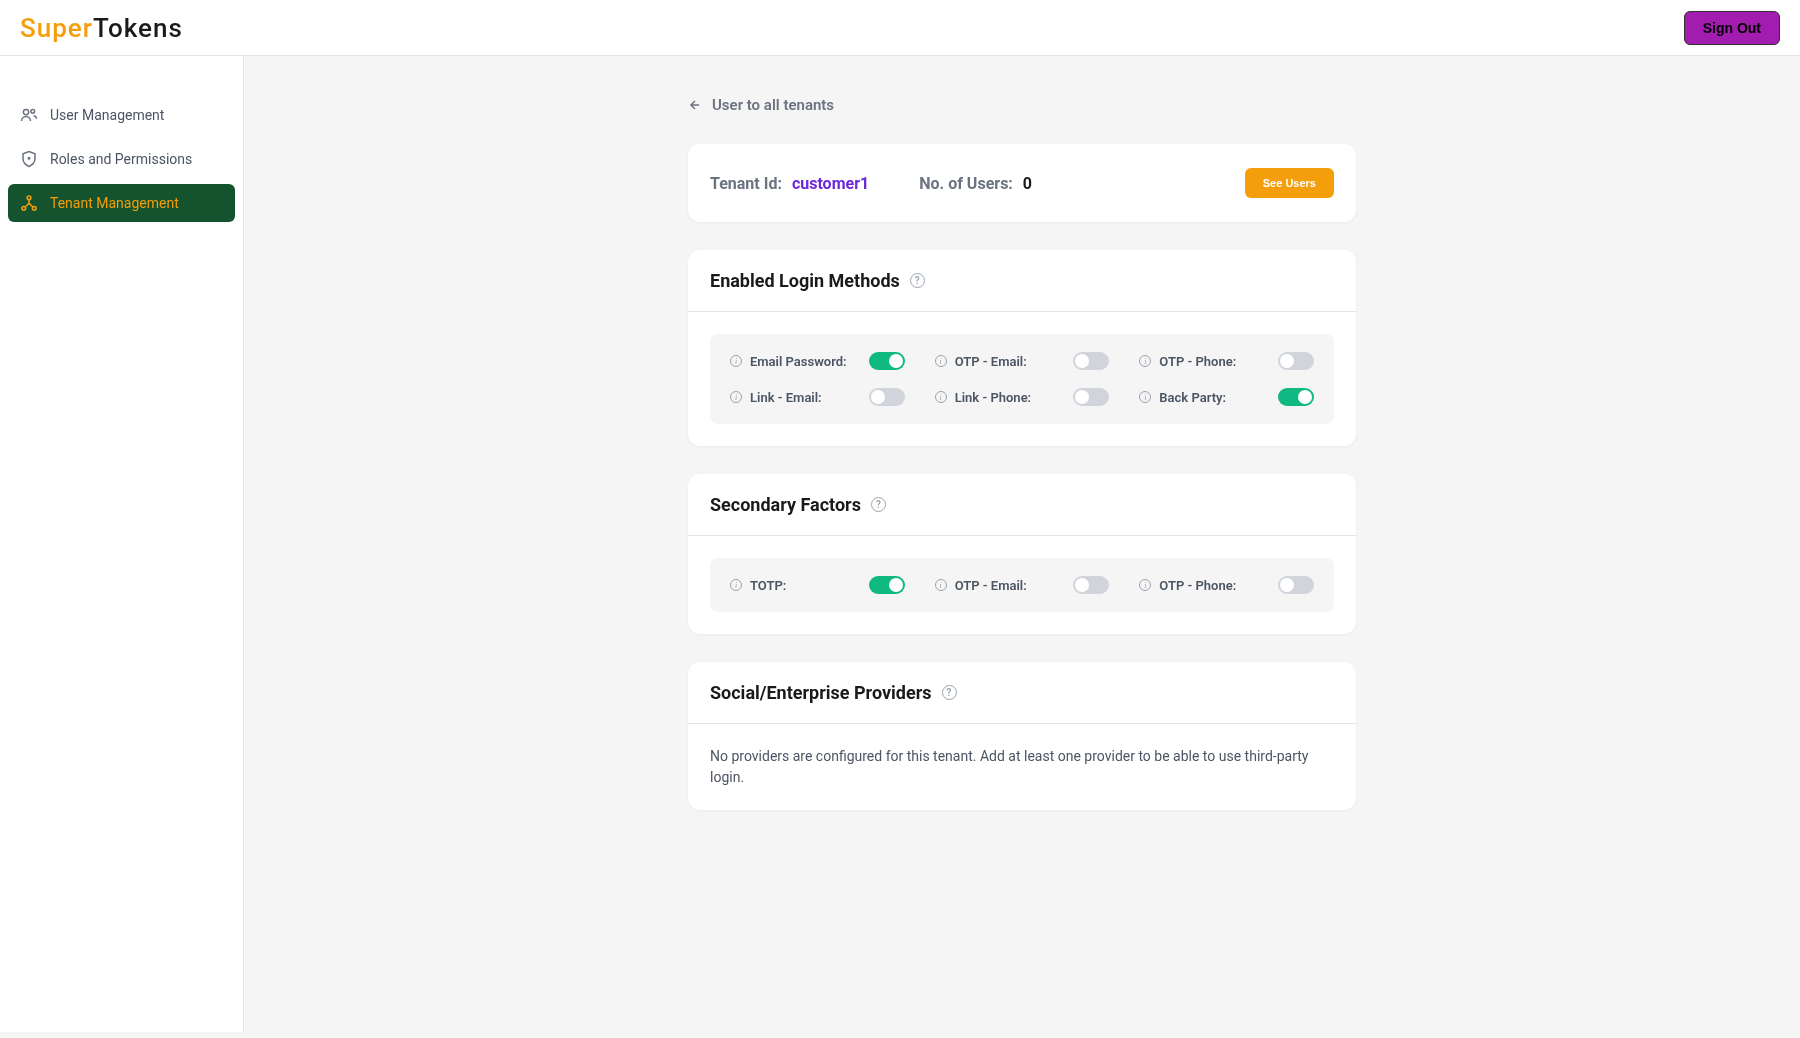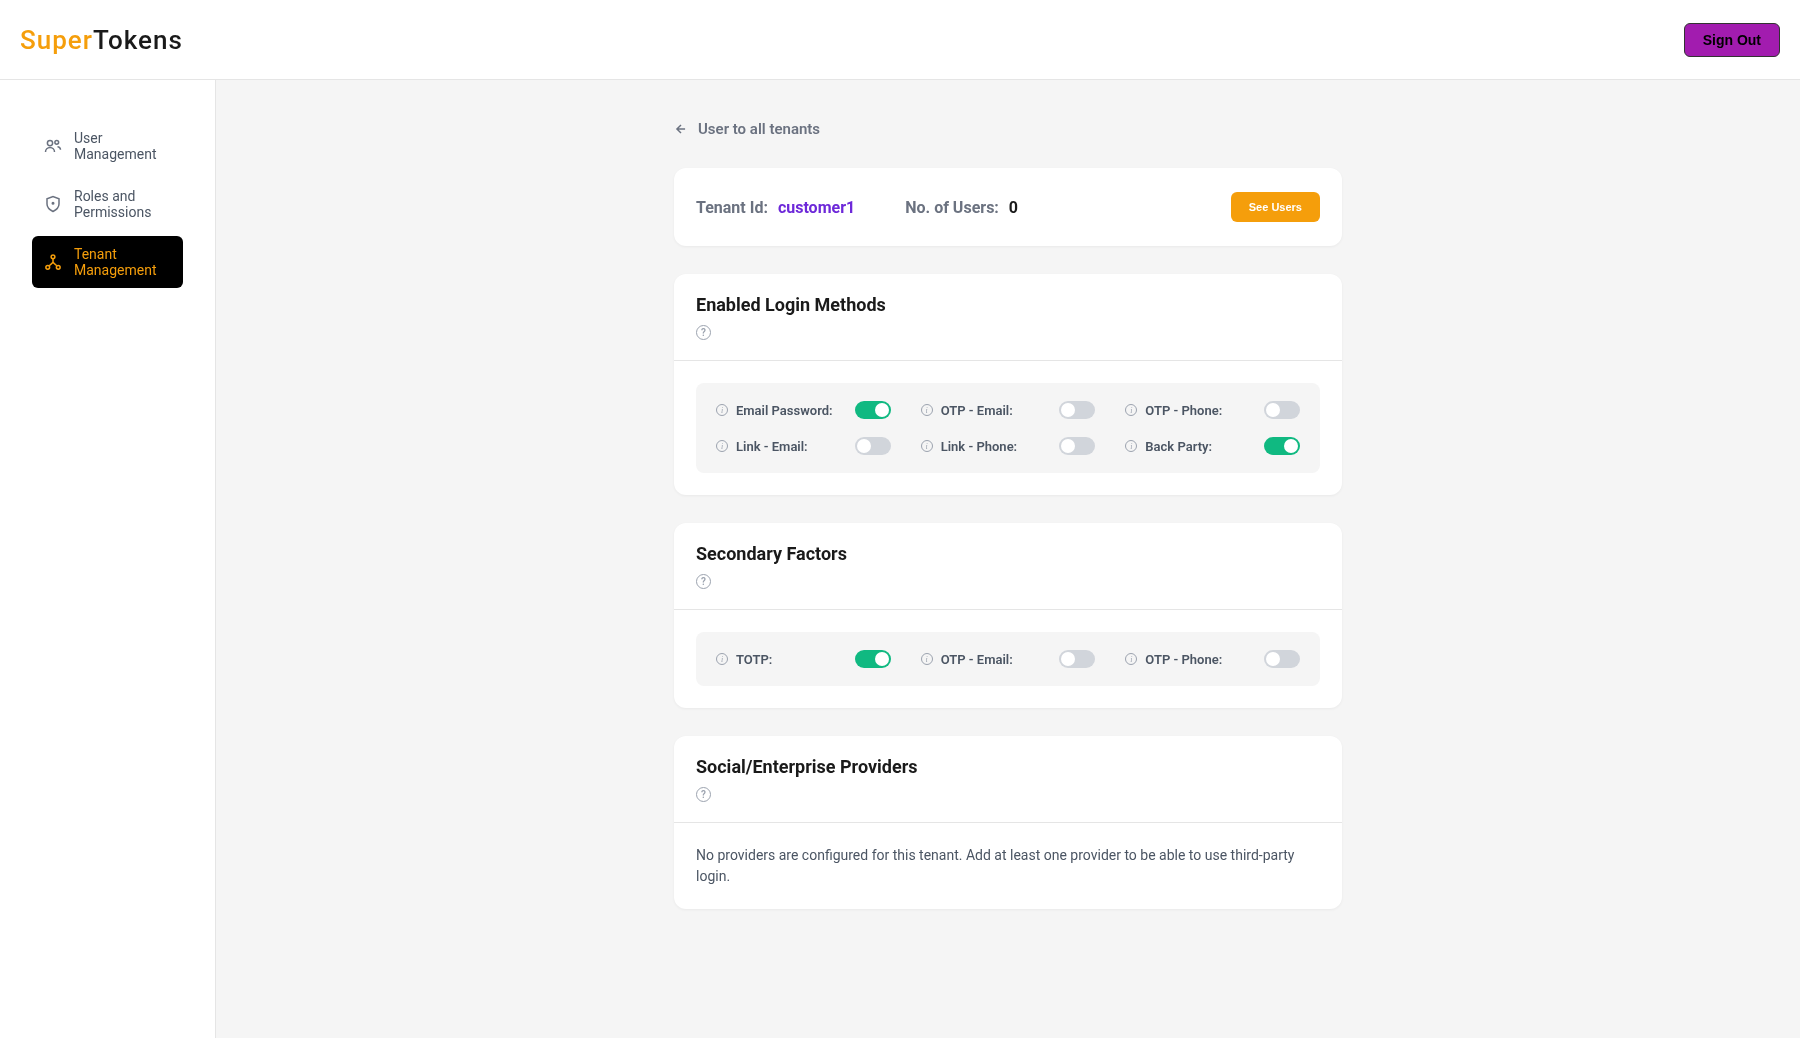--- a/index.html
+++ b/index.html
@@ -9,21 +9,21 @@
     }
     
     body {
       font-family: -apple-system, BlinkMacSystemFont, 'Segoe UI', Roboto, Helvetica, Arial, sans-serif;
       background: #f5f5f5;
       color: #1a1a1a;
     }
     
     .header {
       background: #ffffff;
-      height: 80px;
+      height: 56px;
       display: flex;
       align-items: center;
       justify-content: space-between;
       padding: 0 20px;
       border-bottom: 1px solid #e5e5e5;
     }
     
     .logo {
       font-size: 26px;
       font-weight: 500;
@@ -47,40 +47,40 @@
       font-weight: 600;
       cursor: pointer;
     }
     
     .main-container {
       display: flex;
       height: calc(100vh - 62px);
     }
     
     .sidebar {
-      width: 216px;
+      width: 244px;
       background: #ffffff;
       border-right: 1px solid #e5e5e5;
-      padding: 40px 32px;
+      padding: 40px 8px;
     }
     
     .sidebar-item {
       display: flex;
       align-items: center;
       gap: 12px;
       padding: 10px 12px;
       border-radius: 6px;
       font-size: 14px;
       color: #4b5563;
       cursor: pointer;
       margin-bottom: 6px;
     }
     
     .sidebar-item.active {
-      background: #000000;
+      background: #14532d;
       color: #f59e0b;
     }
     
     .sidebar-item.active .sidebar-icon {
       color: #f59e0b;
     }
     
     .sidebar-icon {
       width: 18px;
       height: 18px;
@@ -170,22 +170,22 @@
       padding: 9px 18px;
       font-size: 11px;
       font-weight: 600;
       cursor: pointer;
     }
     
     .card-header {
       padding: 20px 22px;
       border-bottom: 1px solid #e5e5e5;
       display: flex;
+      align-items: center;
       gap: 10px;
-      flex-direction: column;
     }
     
     .card-title {
       font-size: 18px;
       font-weight: 700;
       color: #1a1a1a;
     }
     
     .help-icon {
       width: 15px;

